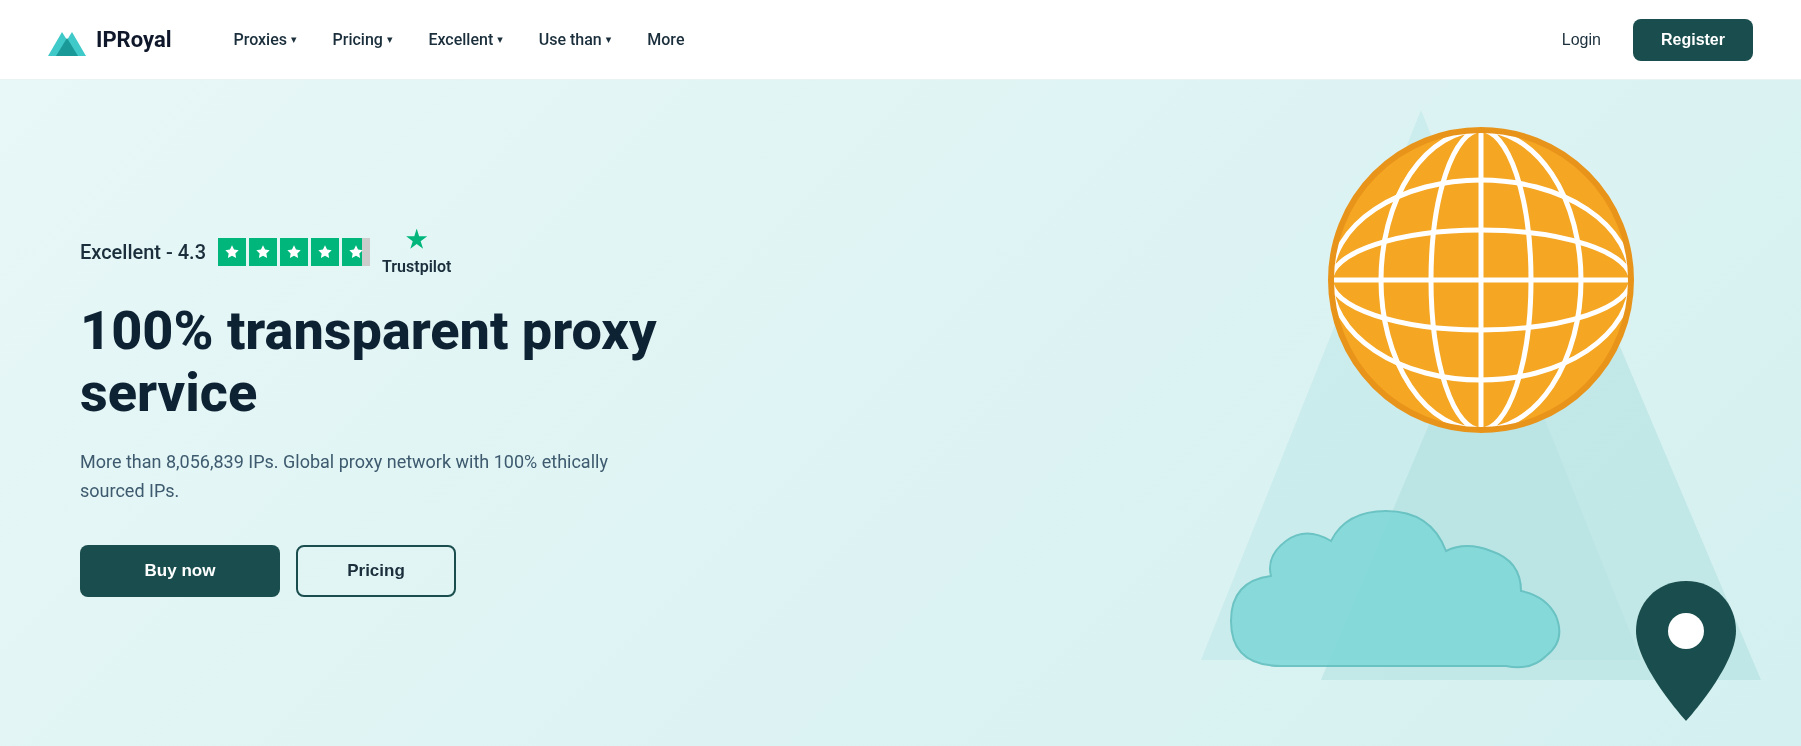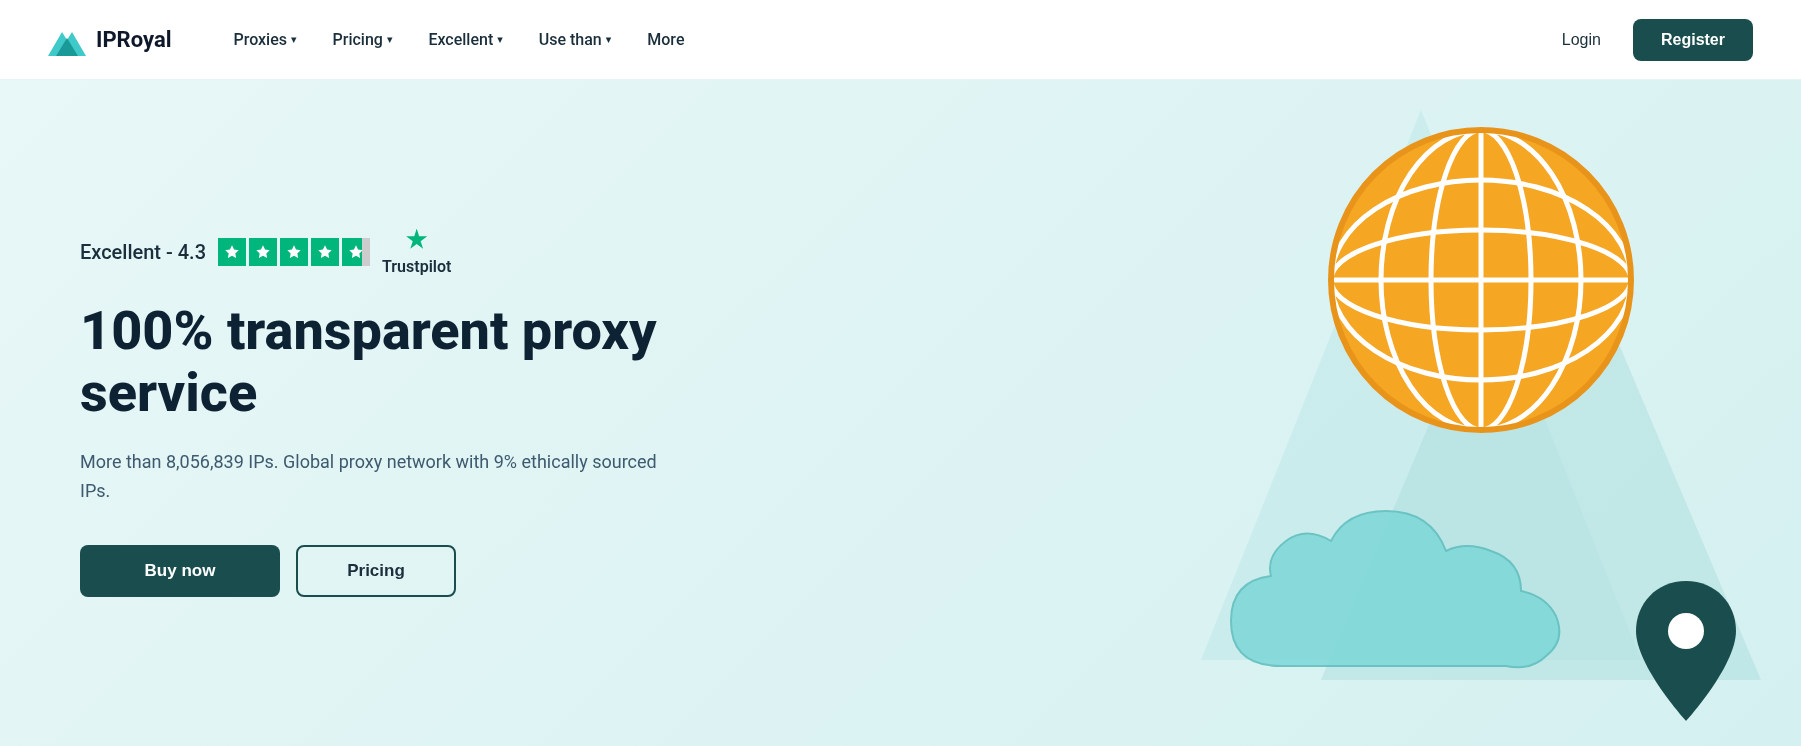--- a/index.html
+++ b/index.html
@@ -280,21 +280,21 @@
         <div class="tp-icon"></div>
         <span>Trustpilot</span>
       </div>
     </div>
 
     <h1 class="hero-title">
       <span>100% transparent proxy</span><br>
       <span>service</span>
     </h1>
 
-    <p class="hero-subtitle">More than 8,056,839 IPs. Global proxy network with 9% ethically sourced IPs.</p>
+    <p class="hero-subtitle">More than 8,056,839 IPs. Global proxy network with 100% ethically sourced IPs.</p>
 
     <div class="hero-buttons">
       <button class="btn-buy">Buy now</button>
       <button class="btn-pricing">Pricing</button>
     </div>
   </div>
 
   <div class="hero-illustration">
 
     <svg style="position:absolute;right:0;top:0;width:860px;height:666px;" viewBox="0 0 860 666" fill="none">

